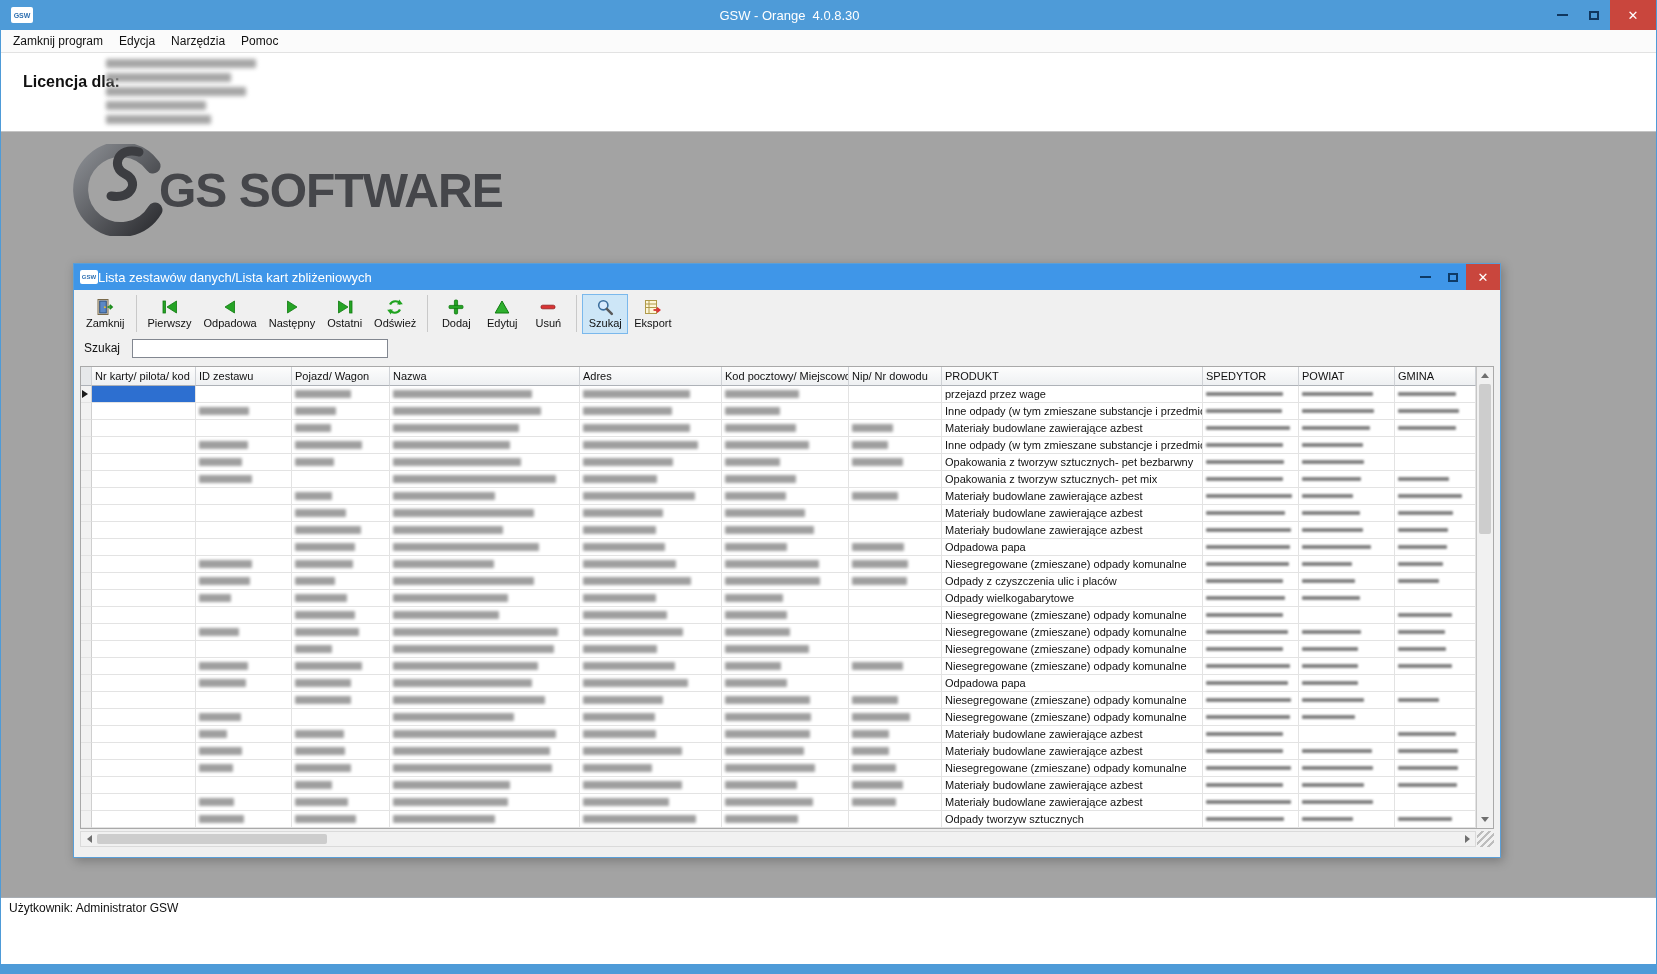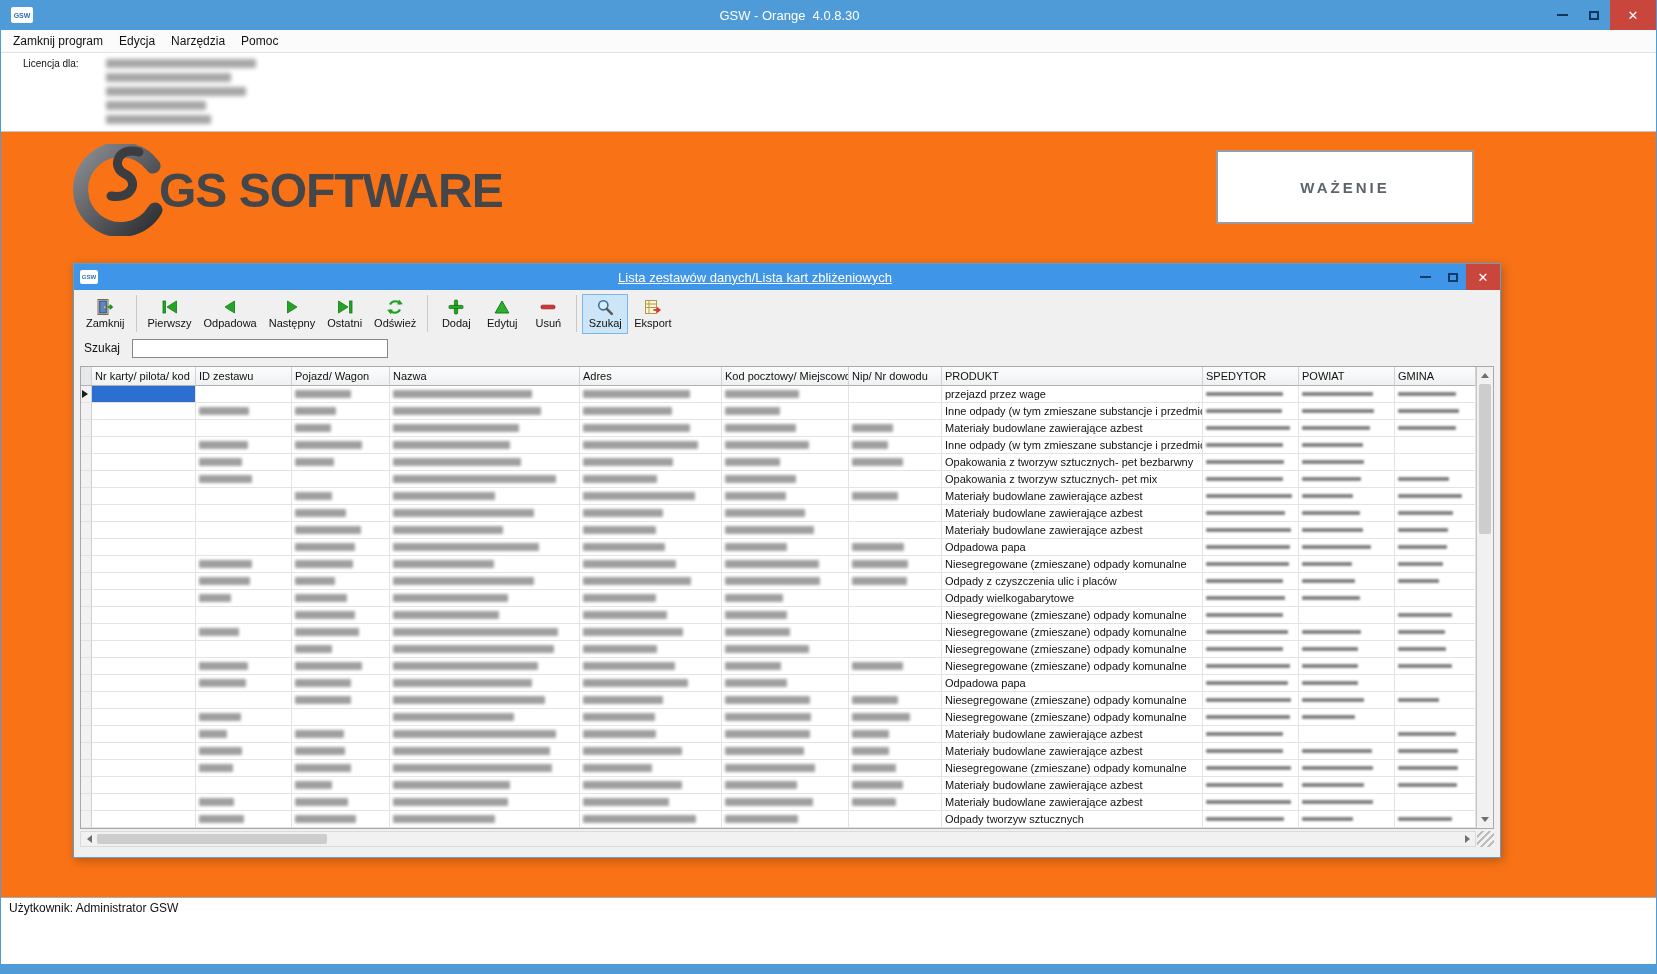--- a/index.html
+++ b/index.html
@@ -17,35 +17,35 @@
   .glyph-min { width: 11px; height: 0; border-bottom: 2px solid #10375f; }
   .glyph-max { width: 10px; height: 9px; border: 2px solid #10375f; background: transparent; }
   .wc-close { width: 46px; background: #c9463d; color: #fff; font-size: 13px; }
 
   
   .menubar { position: absolute; top: 30px; left: 0; right: 0; height: 23px; background: #fbfbfb; border-bottom: 1px solid #e2e2e2; display: flex; align-items: center; padding-left: 4px; }
   .menu-item { font-size: 12px; color: #111; padding: 3px 8px; cursor: default; }
 
   
   .license { position: absolute; top: 53px; left: 0; right: 0; height: 79px; background: #fff; border-bottom: 1px solid #c4c4c4; }
-  .license-label { position: absolute; left: 22px; top: 5px; font-size: 10px; font-weight: normal; color: #111; }
+  .license-label { position: absolute; left: 22px; top: 20px; font-size: 16px; font-weight: bold; color: #111; }
   .license-lines { position: absolute; left: 105px; top: 6px; width: 220px; }
   .rline { background: #969696; filter: blur(2px); border-radius: 1px; height: 9px; margin-bottom: 5px; opacity: .85; }
 
   
-  .main-body { position: absolute; top: 132px; left: 0; right: 0; height: 765px; background: #f97316; }
+  .main-body { position: absolute; top: 132px; left: 0; right: 0; height: 765px; background: #a3a3a3; }
   .logo { position: absolute; left: 66px; top: 12px; display: flex; align-items: center; }
   .logo-text { font-size: 48px; font-weight: bold; color: #45464a; letter-spacing: -1px; margin-left: -8px; }
   .wazenie-btn { position: absolute; top: 18px; right: 182px; width: 258px; height: 74px; background: #fff; border: 2px solid #989ca1; color: #5f646b; font-size: 15px; font-weight: bold; letter-spacing: 3px; display: flex; align-items: center; justify-content: center; cursor: default; }
 
   
   .child { position: absolute; left: 72px; top: 131px; width: 1428px; height: 595px; background: #f0f0f0; border: 1px solid #5a9fd8; box-shadow: 2px 3px 10px rgba(0,0,0,.25); }
   .child-titlebar { height: 26px; background: #3f96e8; display: flex; align-items: center; }
   .child-titlebar .app-icon { width: 18px; height: 14px; margin-left: 6px; font-size: 6px; }
-  .child-title { flex: 1; text-align: center; color: #fff; font-size: 13px; text-decoration: underline; }
+  .child-title { flex: 1; color: #fff; font-size: 13px; }
   .child .wc-btn { width: 27px; }
   .child .wc-close { width: 34px; }
   .child .glyph-min { border-bottom-color: #0e3a66; }
   .child .glyph-max { border-color: #0e3a66; }
 
   
   .toolbar { height: 46px; display: flex; align-items: center; padding: 3px 6px 2px; }
   .tb-btn { display: flex; flex-direction: column; align-items: center; justify-content: center; min-width: 46px; height: 40px; padding: 2px 5px; border: 1px solid transparent; font-size: 11px; color: #111; gap: 1px; cursor: default; }
   .tb-btn.active { background: #cde6f7; border-color: #7ab8ec; }
   .tb-icon { height: 18px; display: flex; align-items: center; }
@@ -140,21 +140,20 @@
             <stop offset="0" stop-color="#8a8d92"></stop>
               <stop offset="1" stop-color="#2e2f33"></stop>
           </linearGradient>
         </defs>
         <path d="M86 22 A40 40 0 1 0 88 66" fill="none" stroke="url(#lgm)" stroke-width="15" stroke-linecap="round"></path>
         <path d="M72 8 C50 2 44 24 58 30 C72 36 66 56 44 52" fill="none" stroke="#3c3d41" stroke-width="9" stroke-linecap="round"></path>
       </svg>
       <div class="logo-text">GS SOFTWARE</div>
     </div>
 
-    <div class="wazenie-btn">WAŻENIE</div>
 
     <div class="child">
       <div class="child-titlebar">
         <div class="app-icon">GSW</div>
         <div class="child-title">Lista zestawów danych/Lista kart zbliżeniowych</div>
         <div class="win-controls">
           <div class="wc-btn">
               <span class="glyph-min"></span>
             </div>
           <div class="wc-btn">

